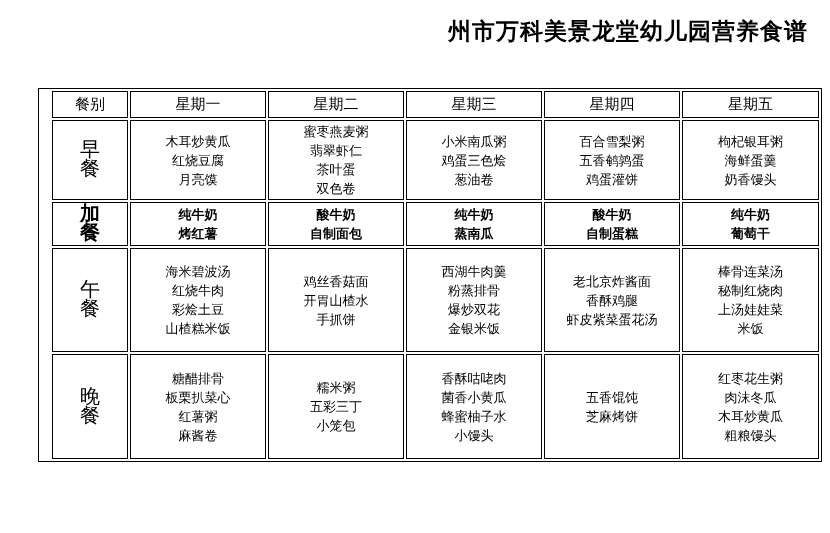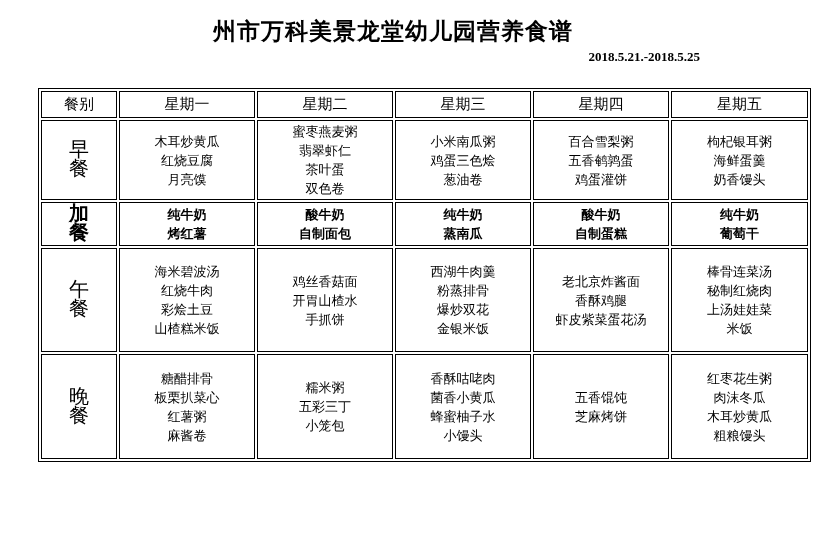--- a/index.html
+++ b/index.html
@@ -7,21 +7,21 @@
     width: 830px; height: 533px;
     background: #ffffff;
     color: #000000;
     font-family: "Liberation Serif", "DejaVu Serif", serif;
     overflow: hidden;
   }
   .page { width: 830px; height: 533px; position: relative; }
 
   .title-row {
     padding-top: 16px;
-    text-align: center;
+    text-align: right;
   }
   .doc-title {
     display: inline-block;
     transform: translateX(-22px);
     font-size: 23px;
     font-weight: 600;
     letter-spacing: 1px;
     white-space: nowrap;
   }
   .date-row {
@@ -35,20 +35,21 @@
   table.menu {
     position: absolute;
     left: 38px;
     top: 88px;
     width: 757px;
     table-layout: fixed;
     border-collapse: separate;
     border-spacing: 2px;
     border: 1.5px solid #000;
     background: #fff;
+    padding-left: 11px;
   }
   th, td {
     border: 1.5px solid #000;
     text-align: center;
     vertical-align: middle;
     padding: 1px 2px;
   }
   th {
     font-size: 15px;
     font-weight: normal;
@@ -74,21 +75,20 @@
 </style>
 </head>
 <body>
 
 <div class="page">
 
   <div class="title-row">
     <span class="doc-title">州市万科美景龙堂幼儿园营养食谱</span>
   </div>
 
-  <div class="date-row">2018.5.21.-2018.5.25</div>
 
   <table class="menu">
     <colgroup>
       <col style="width:76px">
       <col style="width:136px">
         <col style="width:136px">
         <col style="width:136px">
       <col style="width:136px">
         <col style="width:137px">
     </colgroup>

